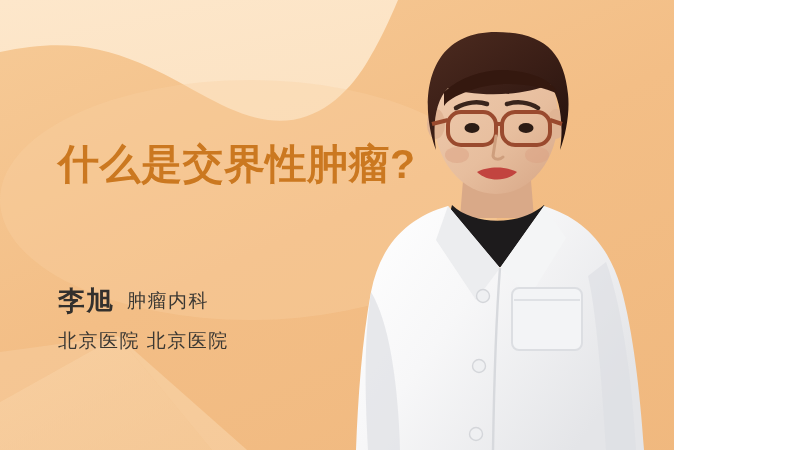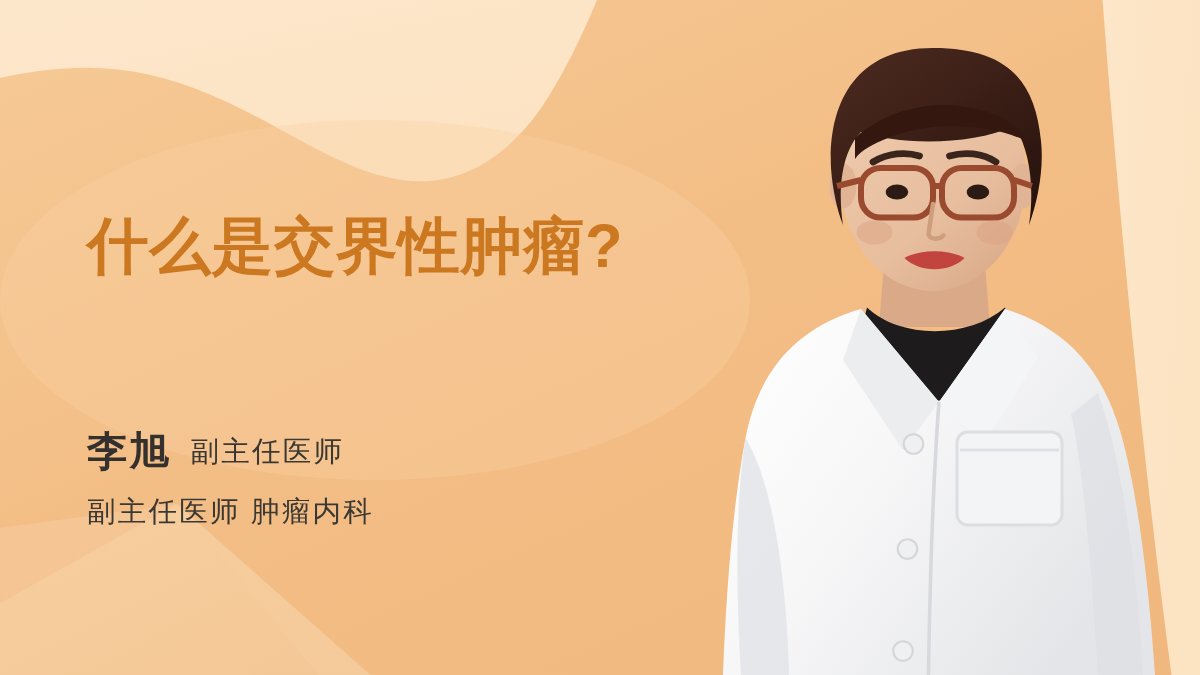--- a/index.html
+++ b/index.html
@@ -3,21 +3,21 @@
 <meta charset="utf-8">
 <title>Medical Video Card</title>
 <style>
   html, body {
     margin: 0;
     padding: 0;
     background: #ffffff;
   }
   #card {
     position: relative;
-    width: 800px;
+    width: 674px;
     height: 450px;
     overflow: hidden;
     font-family: "Liberation Sans", "DejaVu Sans", sans-serif;
     background: #F9DEBC;
   }
 
   
   .bg-layer {
     position: absolute;
     inset: 0;
@@ -225,19 +225,19 @@
       <ellipse cx="113" cy="155" rx="12" ry="8" fill="#DCA183" opacity="0.5"></ellipse>
       <ellipse cx="193" cy="155" rx="12" ry="8" fill="#DCA183" opacity="0.5"></ellipse>
     </svg>
   </div>
 
   <div class="text-col">
     <h1 class="title">什么是交界性肿瘤?</h1>
 
     <div class="doctor-line-1">
       <span class="doctor-name">李旭</span>
-      <span class="doctor-title">副主任医师</span>
+      <span class="doctor-title">肿瘤内科</span>
     </div>
 
-    <div class="doctor-line-2">副主任医师 肿瘤内科</div>
+    <div class="doctor-line-2">北京医院 北京医院</div>
   </div>
 
 </div>
 
 </body></html>

